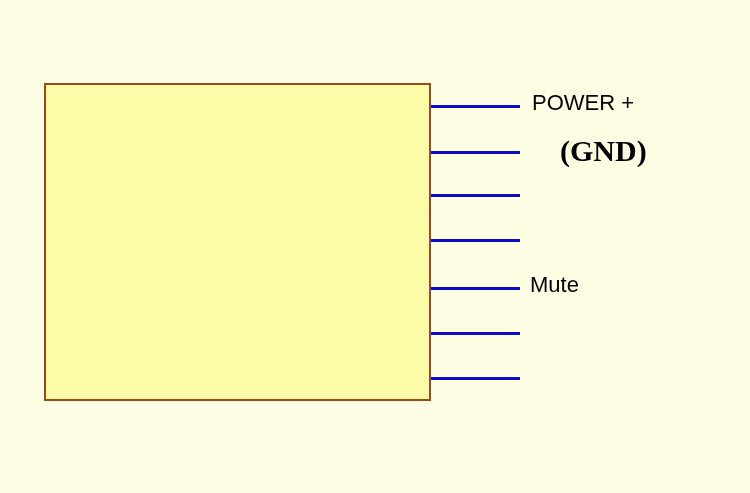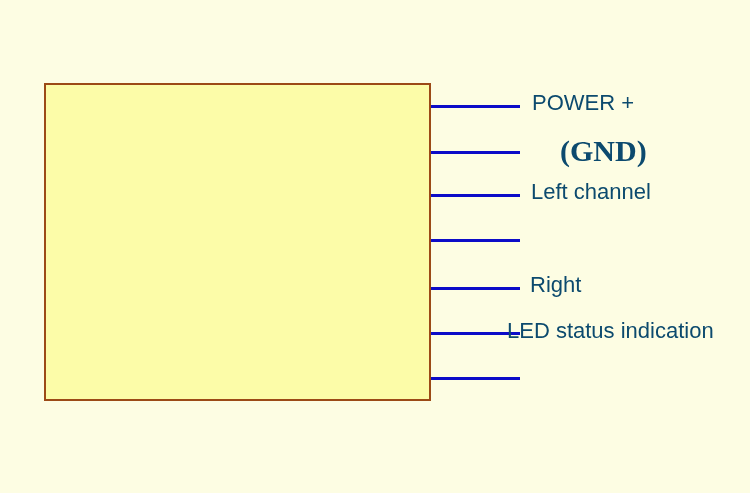--- a/index.html
+++ b/index.html
@@ -30,21 +30,21 @@
     border: 2px solid #9c4a16;
     box-sizing: border-box;
   }
   .pin-lead {
     position: absolute;
     height: 3px;
     background: #0c0cc8;
   }
   .pin-label {
     position: absolute;
-    color: #0c4a6e;
+    color: #000000;
     font-family: "Liberation Sans", sans-serif;
     font-size: 22px;
     font-weight: 400;
     white-space: nowrap;
     line-height: 1;
   }
   .pin-label.gnd {
     font-family: "Liberation Serif", serif;
     font-weight: bold;
     font-size: 30px;
@@ -78,20 +78,18 @@
   <div class="pin-lead lead-3"></div>
   <div class="pin-lead lead-4"></div>
   <div class="pin-lead lead-5"></div>
   <div class="pin-lead lead-6"></div>
   <div class="pin-lead lead-7"></div>
 
   <div class="pin-label label-1">POWER +</div>
 
   <div class="pin-label gnd label-2">(GND)</div>
 
-  <div class="pin-label label-3">Left channel</div>
 
 
-  <div class="pin-label label-5">Right</div>
+  <div class="pin-label label-5">Mute</div>
 
-  <div class="pin-label label-6">LED status indication</div>
 
 </div>
 
 </body></html>

